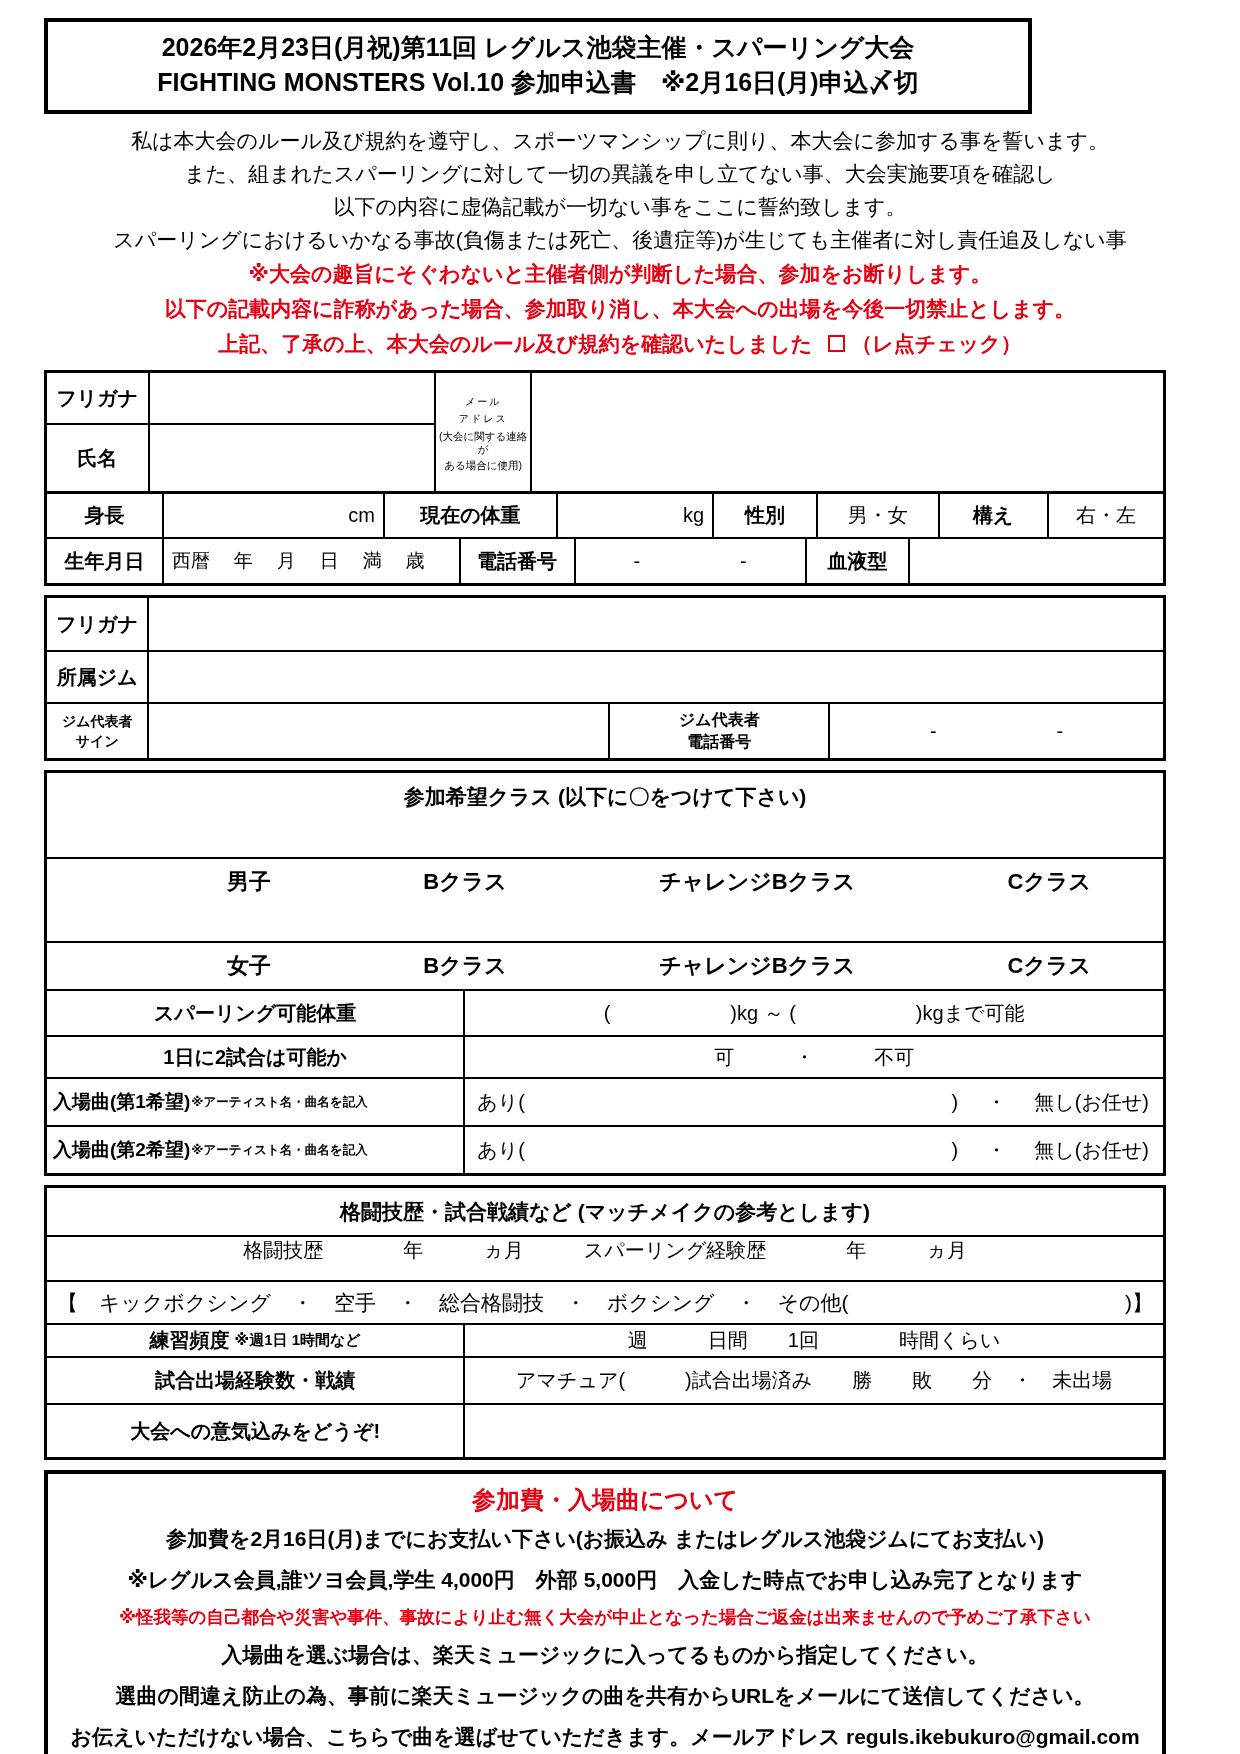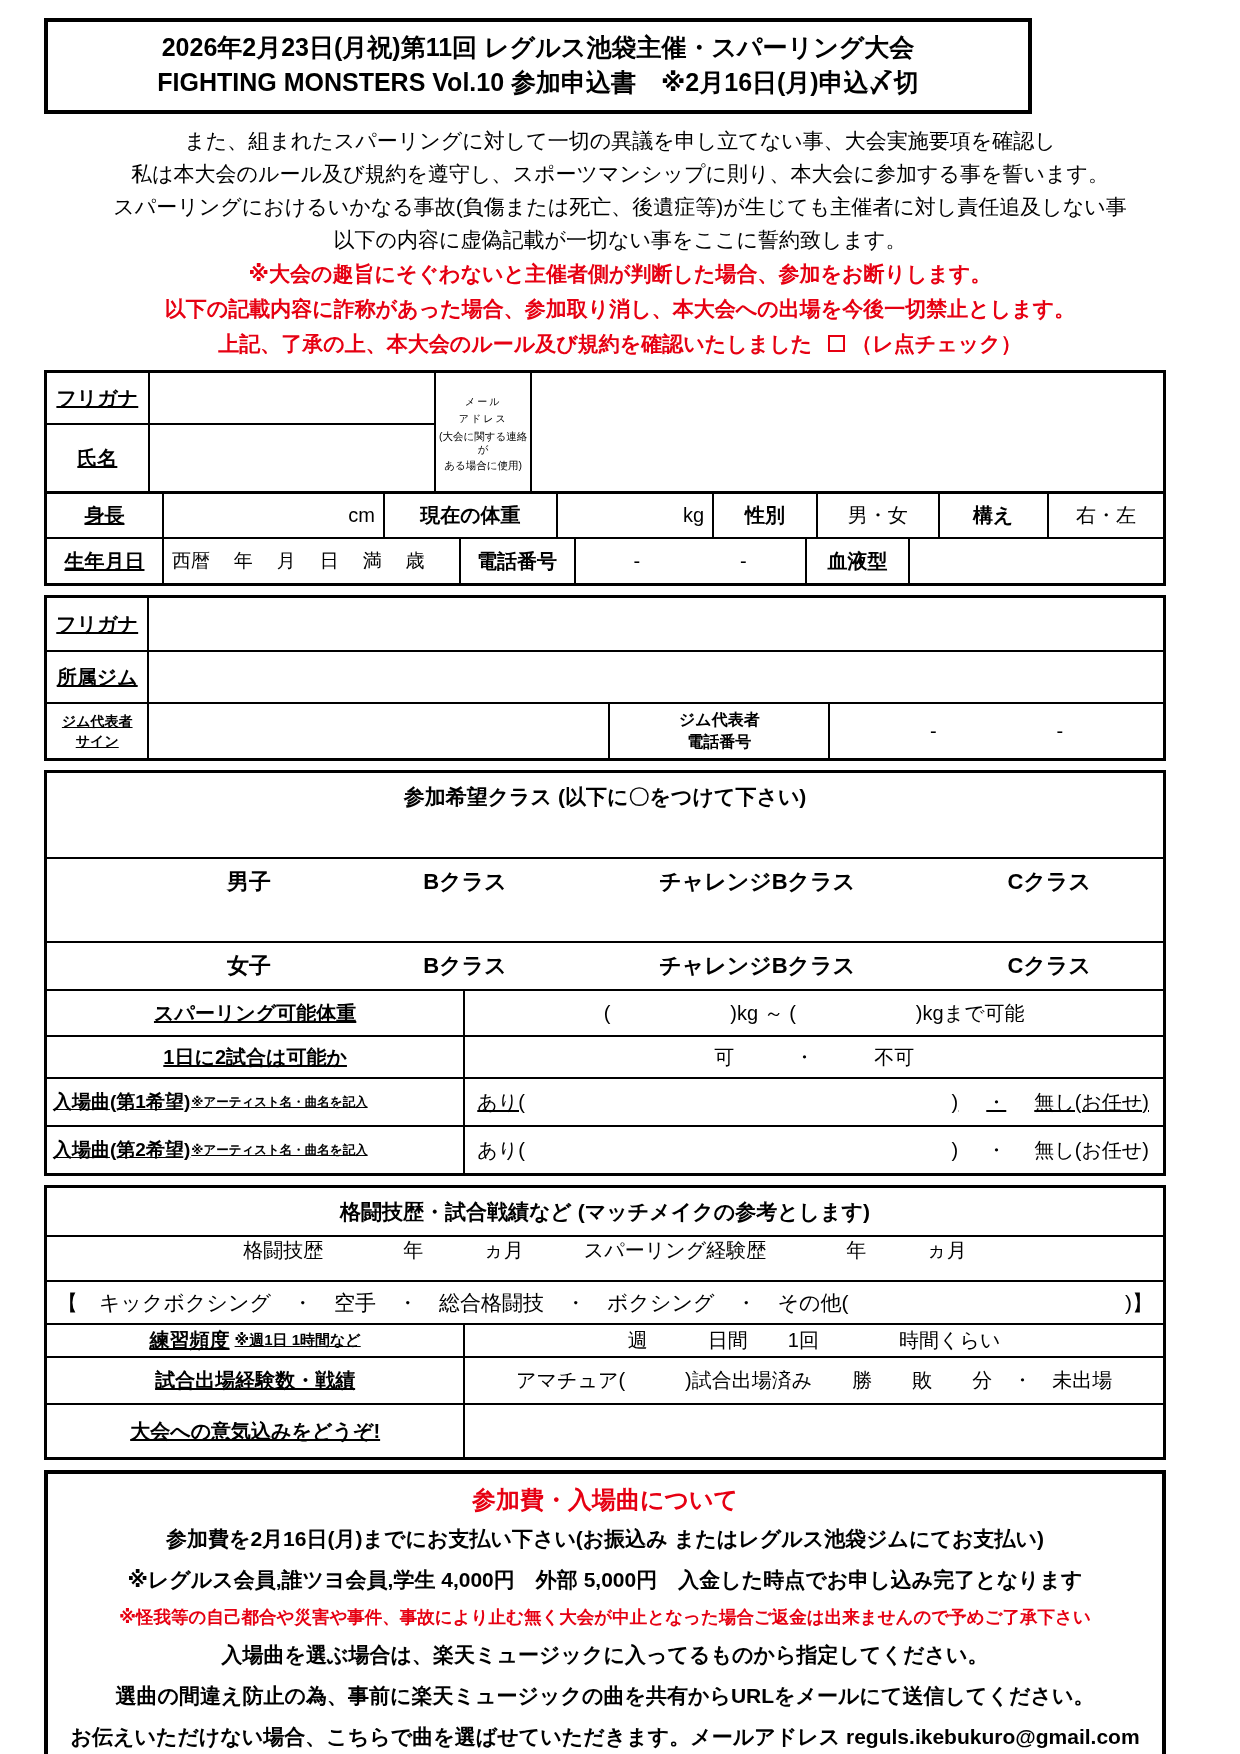--- a/index.html
+++ b/index.html
@@ -25,21 +25,21 @@
     display:inline-block; width:17px; height:17px; border:2px solid #e60012;
     margin:0 6px 0 16px; vertical-align:-1px; background:#fff;
   }
 
   
   .tbox { border:3px solid #000; margin-top:9px; width:1122px; }
   .trow { display:flex; border-top:2px solid #000; align-items:stretch; }
   .trow.nt { border-top:none; }
   .trow.thick { border-top:3px solid #000; }
   .c { border-left:2px solid #000; display:flex; align-items:center; justify-content:center; overflow:hidden; }
-  .c.nl { border-left:none;text-decoration:underline; }
+  .c.nl { border-left:none; }
   .lab { font-weight:bold; font-size:20px; }
   .val { font-size:20px; white-space:pre; }
   .pre { white-space:pre; }
 
   
   .a-top { display:flex; }
   .a-left { width:34.7%; }
   .a-left .trow { height:50px; }
   .a-left .trow + .trow { height:68px; }
   .a-left .labc { width:26%; }
@@ -86,24 +86,24 @@
 <body>
 
 <div class="sheet">
 
   <div class="titlebox">
     <div>2026年2月23日(月祝)第11回 レグルス池袋主催・スパーリング大会</div>
     <div>FIGHTING MONSTERS Vol.10 参加申込書　※2月16日(月)申込〆切</div>
   </div>
 
   <div class="pledge">
+    <p>私は本大会のルール及び規約を遵守し、スポーツマンシップに則り、本大会に参加する事を誓います。</p>
     <p>また、組まれたスパーリングに対して一切の異議を申し立てない事、大会実施要項を確認し</p>
-    <p>私は本大会のルール及び規約を遵守し、スポーツマンシップに則り、本大会に参加する事を誓います。</p>
+    <p>以下の内容に虚偽記載が一切ない事をここに誓約致します。</p>
     <p>スパーリングにおけるいかなる事故(負傷または死亡、後遺症等)が生じても主催者に対し責任追及しない事</p>
-    <p>以下の内容に虚偽記載が一切ない事をここに誓約致します。</p>
   </div>
   <div class="warnings">
     <p>※大会の趣旨にそぐわないと主催者側が判断した場合、参加をお断りします。</p>
     <p>以下の記載内容に詐称があった場合、参加取り消し、本大会への出場を今後一切禁止とします。</p>
     <p><span>上記、了承の上、本大会のルール及び規約を確認いたしました</span><span class="checkbox"></span><span>（レ点チェック）</span></p>
   </div>
 
   <div class="tbox">
     <div class="a-top">
       <div class="a-left">

